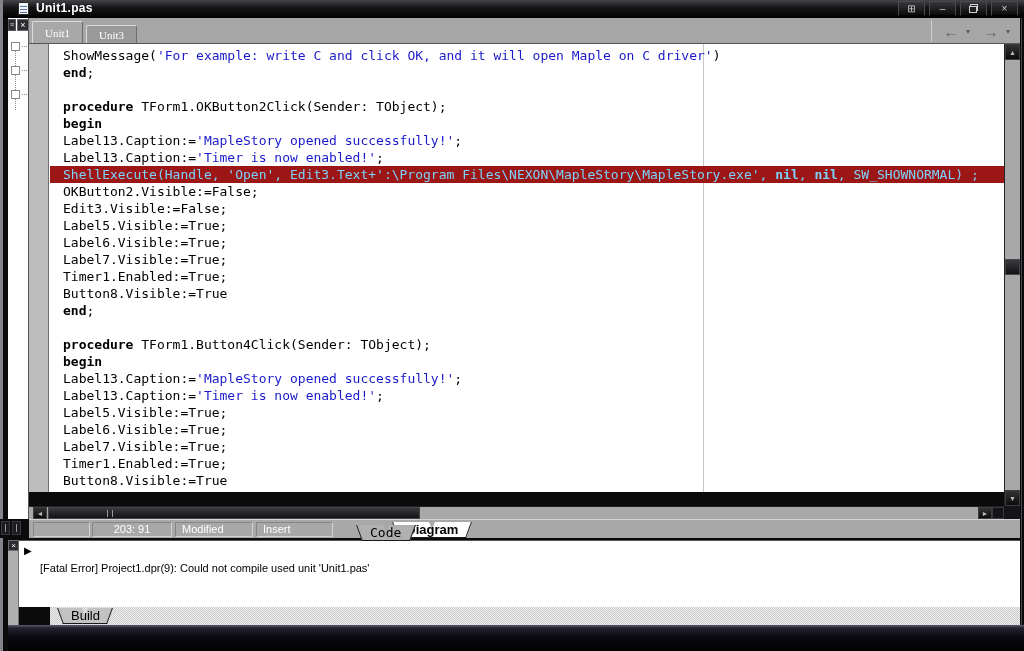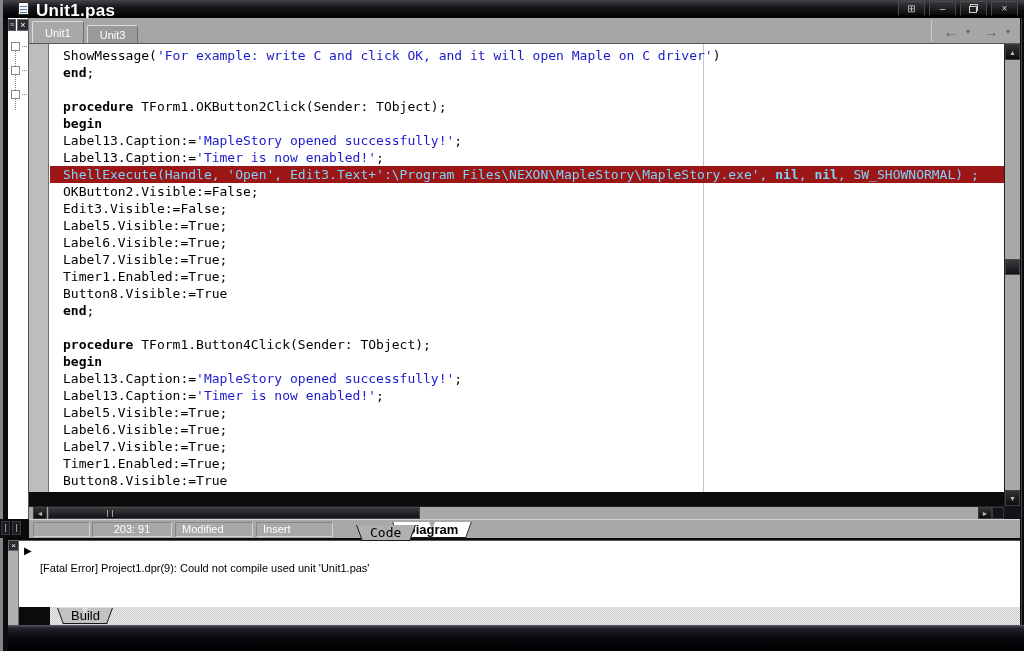--- a/index.html
+++ b/index.html
@@ -8,21 +8,21 @@
           font-family:"Liberation Sans",sans-serif;}
 
   
   .titlebar{position:absolute;left:0;top:0;width:1024px;height:18px;
     background:linear-gradient(#454549,#17171b 40%,#000 100%);
     display:flex;align-items:center;color:#fff;}
   .doc-icon{position:absolute;left:18px;top:2px;width:11px;height:13px;background:#f4f4f4;
     border:1px solid #2a2a2a;border-radius:1px;}
   .doc-icon::before{content:"";position:absolute;left:1px;top:2px;right:1px;height:8px;
     background:repeating-linear-gradient(#f4f4f4 0 1px,#5577aa 1px 2px,#f4f4f4 2px 3px);}
-  .title-text{position:absolute;left:36px;top:1px;font-size:17px;font-weight:bold;letter-spacing:.3px;}
+  .title-text{position:absolute;left:36px;top:1px;font-size:12px;font-weight:bold;letter-spacing:.3px;}
   .tb-buttons{position:absolute;right:6px;top:1px;display:flex;gap:4px;}
   .tb-btn{width:27px;height:15px;background:linear-gradient(#38383c,#0a0a0a);
     border:1px solid #4a4a4e;border-bottom-color:#000;color:#cfcfcf;
     display:flex;align-items:center;justify-content:center;font-size:10px;line-height:10px;cursor:default;}
   .restore-glyph{position:relative;width:9px;height:9px;display:block;}
   .restore-glyph::before{content:"";position:absolute;right:0;top:0;width:6px;height:5px;border:1px solid #cfcfcf;}
   .restore-glyph::after{content:"";position:absolute;left:0;bottom:0;width:6px;height:5px;border:1px solid #cfcfcf;background:#222;}
 
   
   .edge-left{position:absolute;left:0;top:0;width:3px;height:651px;background:#84848c;z-index:9;}
@@ -39,21 +39,21 @@
     color:#fff;font-size:9px;line-height:10px;text-align:center;}
   .tree-node{position:absolute;left:3px;width:9px;height:9px;border:1px solid #8a8a8a;background:#fff;}
   .tree-node::after{content:"";position:absolute;left:10px;top:3px;width:5px;border-top:1px dotted #8a8a8a;}
   .tree-line{position:absolute;left:7px;top:32px;width:1px;height:60px;border-left:1px dotted #8a8a8a;}
 
   
   .tabbar{position:absolute;left:29px;top:18px;width:991px;height:26px;background:#a6a6a6;
     border-bottom:1px solid #55555b;display:flex;align-items:flex-end;}
   .unit-tab{font-size:11px;color:#fff;padding:0 12px;background:#a0a0a0;
     border:1px solid #6e6e6e;border-bottom:none;border-top-color:#dcdcdc;border-left-color:#dcdcdc;
-    border-radius:2px 2px 0 0;margin-left:3px;cursor:default;}
+    border-radius:2px 2px 0 0;margin-left:3px;cursor:default;font-family:Liberation Serif, serif;}
   .unit-tab.active{height:22px;line-height:22px;background:#a8a8a8;}
   .unit-tab.inactive{height:18px;line-height:18px;background:#9a9a9a;}
   .nav{position:absolute;right:0;top:0;height:26px;display:flex;align-items:center;color:#5c5c64;}
   .nav-sep{width:1px;height:22px;background:#8a8a8a;border-right:1px solid #cfcfcf;margin-right:8px;}
   .nav-arrow{font-size:15px;font-weight:bold;width:22px;text-align:center;cursor:default;}
   .nav-caret{font-size:8px;width:12px;text-align:center;margin-right:6px;cursor:default;}
 
   
   .editor{position:absolute;left:29px;top:44px;width:975px;height:448px;background:#fff;overflow:hidden;}
   .gutter{position:absolute;left:0;top:0;width:20px;height:100%;background:#bdbdbd;border-right:1px solid #707070;}

